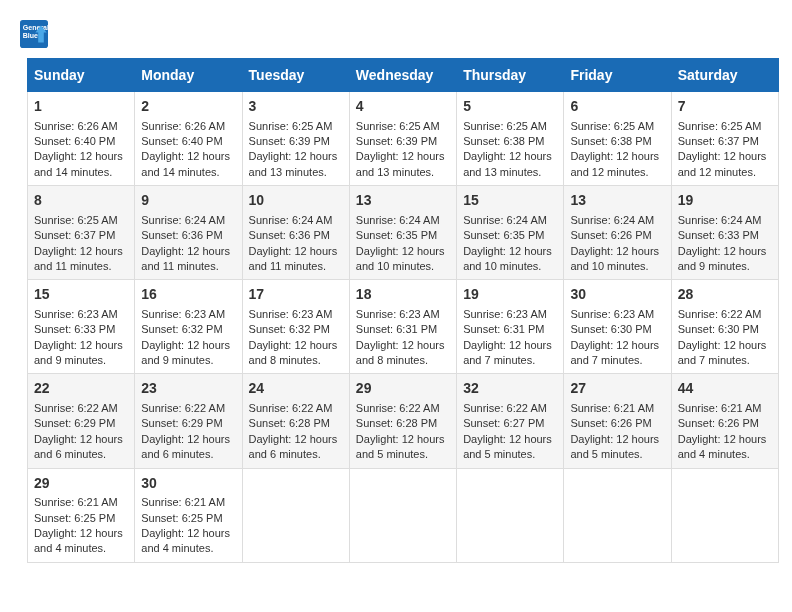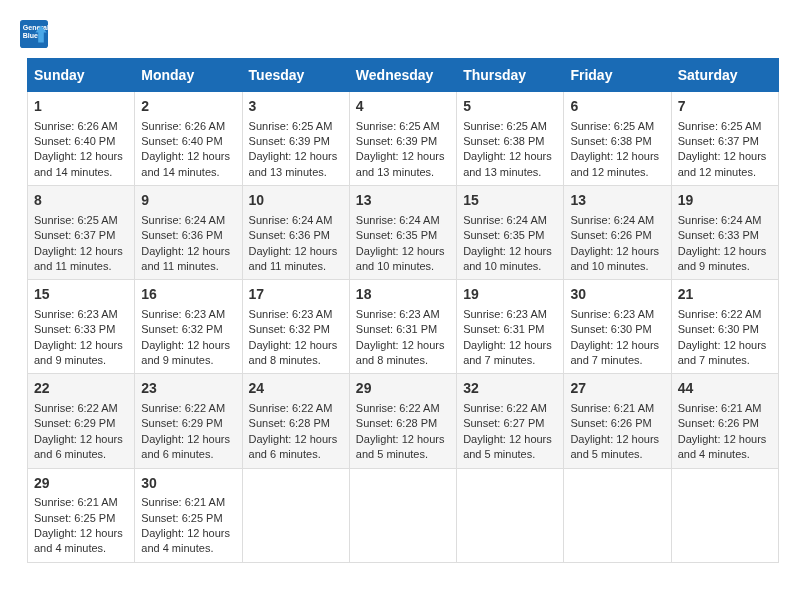--- a/index.html
+++ b/index.html
@@ -148,21 +148,21 @@
         <td><span class="day-num">13</span><span>Sunrise: 6:24 AM</span><br><span>Sunset: 6:26 PM</span><br><span>Daylight: 12 hours</span><br><span>and 10 minutes.</span></td>
         <td><span class="day-num">19</span><span>Sunrise: 6:24 AM</span><br><span>Sunset: 6:33 PM</span><br><span>Daylight: 12 hours</span><br><span>and 9 minutes.</span></td>
       </tr>
       <tr>
         <td><span class="day-num">15</span><span>Sunrise: 6:23 AM</span><br><span>Sunset: 6:33 PM</span><br><span>Daylight: 12 hours</span><br><span>and 9 minutes.</span></td>
         <td><span class="day-num">16</span><span>Sunrise: 6:23 AM</span><br><span>Sunset: 6:32 PM</span><br><span>Daylight: 12 hours</span><br><span>and 9 minutes.</span></td>
         <td><span class="day-num">17</span><span>Sunrise: 6:23 AM</span><br><span>Sunset: 6:32 PM</span><br><span>Daylight: 12 hours</span><br><span>and 8 minutes.</span></td>
         <td><span class="day-num">18</span><span>Sunrise: 6:23 AM</span><br><span>Sunset: 6:31 PM</span><br><span>Daylight: 12 hours</span><br><span>and 8 minutes.</span></td>
         <td><span class="day-num">19</span><span>Sunrise: 6:23 AM</span><br><span>Sunset: 6:31 PM</span><br><span>Daylight: 12 hours</span><br><span>and 7 minutes.</span></td>
         <td><span class="day-num">30</span><span>Sunrise: 6:23 AM</span><br><span>Sunset: 6:30 PM</span><br><span>Daylight: 12 hours</span><br><span>and 7 minutes.</span></td>
-        <td><span class="day-num">21</span><span>Sunrise: 6:22 AM</span><br><span>Sunset: 6:30 PM</span><br><span>Daylight: 12 hours</span><br><span>and 7 minutes.</span></td>
+        <td><span class="day-num">28</span><span>Sunrise: 6:22 AM</span><br><span>Sunset: 6:30 PM</span><br><span>Daylight: 12 hours</span><br><span>and 7 minutes.</span></td>
       </tr>
       <tr>
         <td><span class="day-num">22</span><span>Sunrise: 6:22 AM</span><br><span>Sunset: 6:29 PM</span><br><span>Daylight: 12 hours</span><br><span>and 6 minutes.</span></td>
         <td><span class="day-num">23</span><span>Sunrise: 6:22 AM</span><br><span>Sunset: 6:29 PM</span><br><span>Daylight: 12 hours</span><br><span>and 6 minutes.</span></td>
         <td><span class="day-num">24</span><span>Sunrise: 6:22 AM</span><br><span>Sunset: 6:28 PM</span><br><span>Daylight: 12 hours</span><br><span>and 6 minutes.</span></td>
         <td><span class="day-num">29</span><span>Sunrise: 6:22 AM</span><br><span>Sunset: 6:28 PM</span><br><span>Daylight: 12 hours</span><br><span>and 5 minutes.</span></td>
         <td><span class="day-num">32</span><span>Sunrise: 6:22 AM</span><br><span>Sunset: 6:27 PM</span><br><span>Daylight: 12 hours</span><br><span>and 5 minutes.</span></td>
         <td><span class="day-num">27</span><span>Sunrise: 6:21 AM</span><br><span>Sunset: 6:26 PM</span><br><span>Daylight: 12 hours</span><br><span>and 5 minutes.</span></td>
         <td><span class="day-num">44</span><span>Sunrise: 6:21 AM</span><br><span>Sunset: 6:26 PM</span><br><span>Daylight: 12 hours</span><br><span>and 4 minutes.</span></td>
       </tr>

